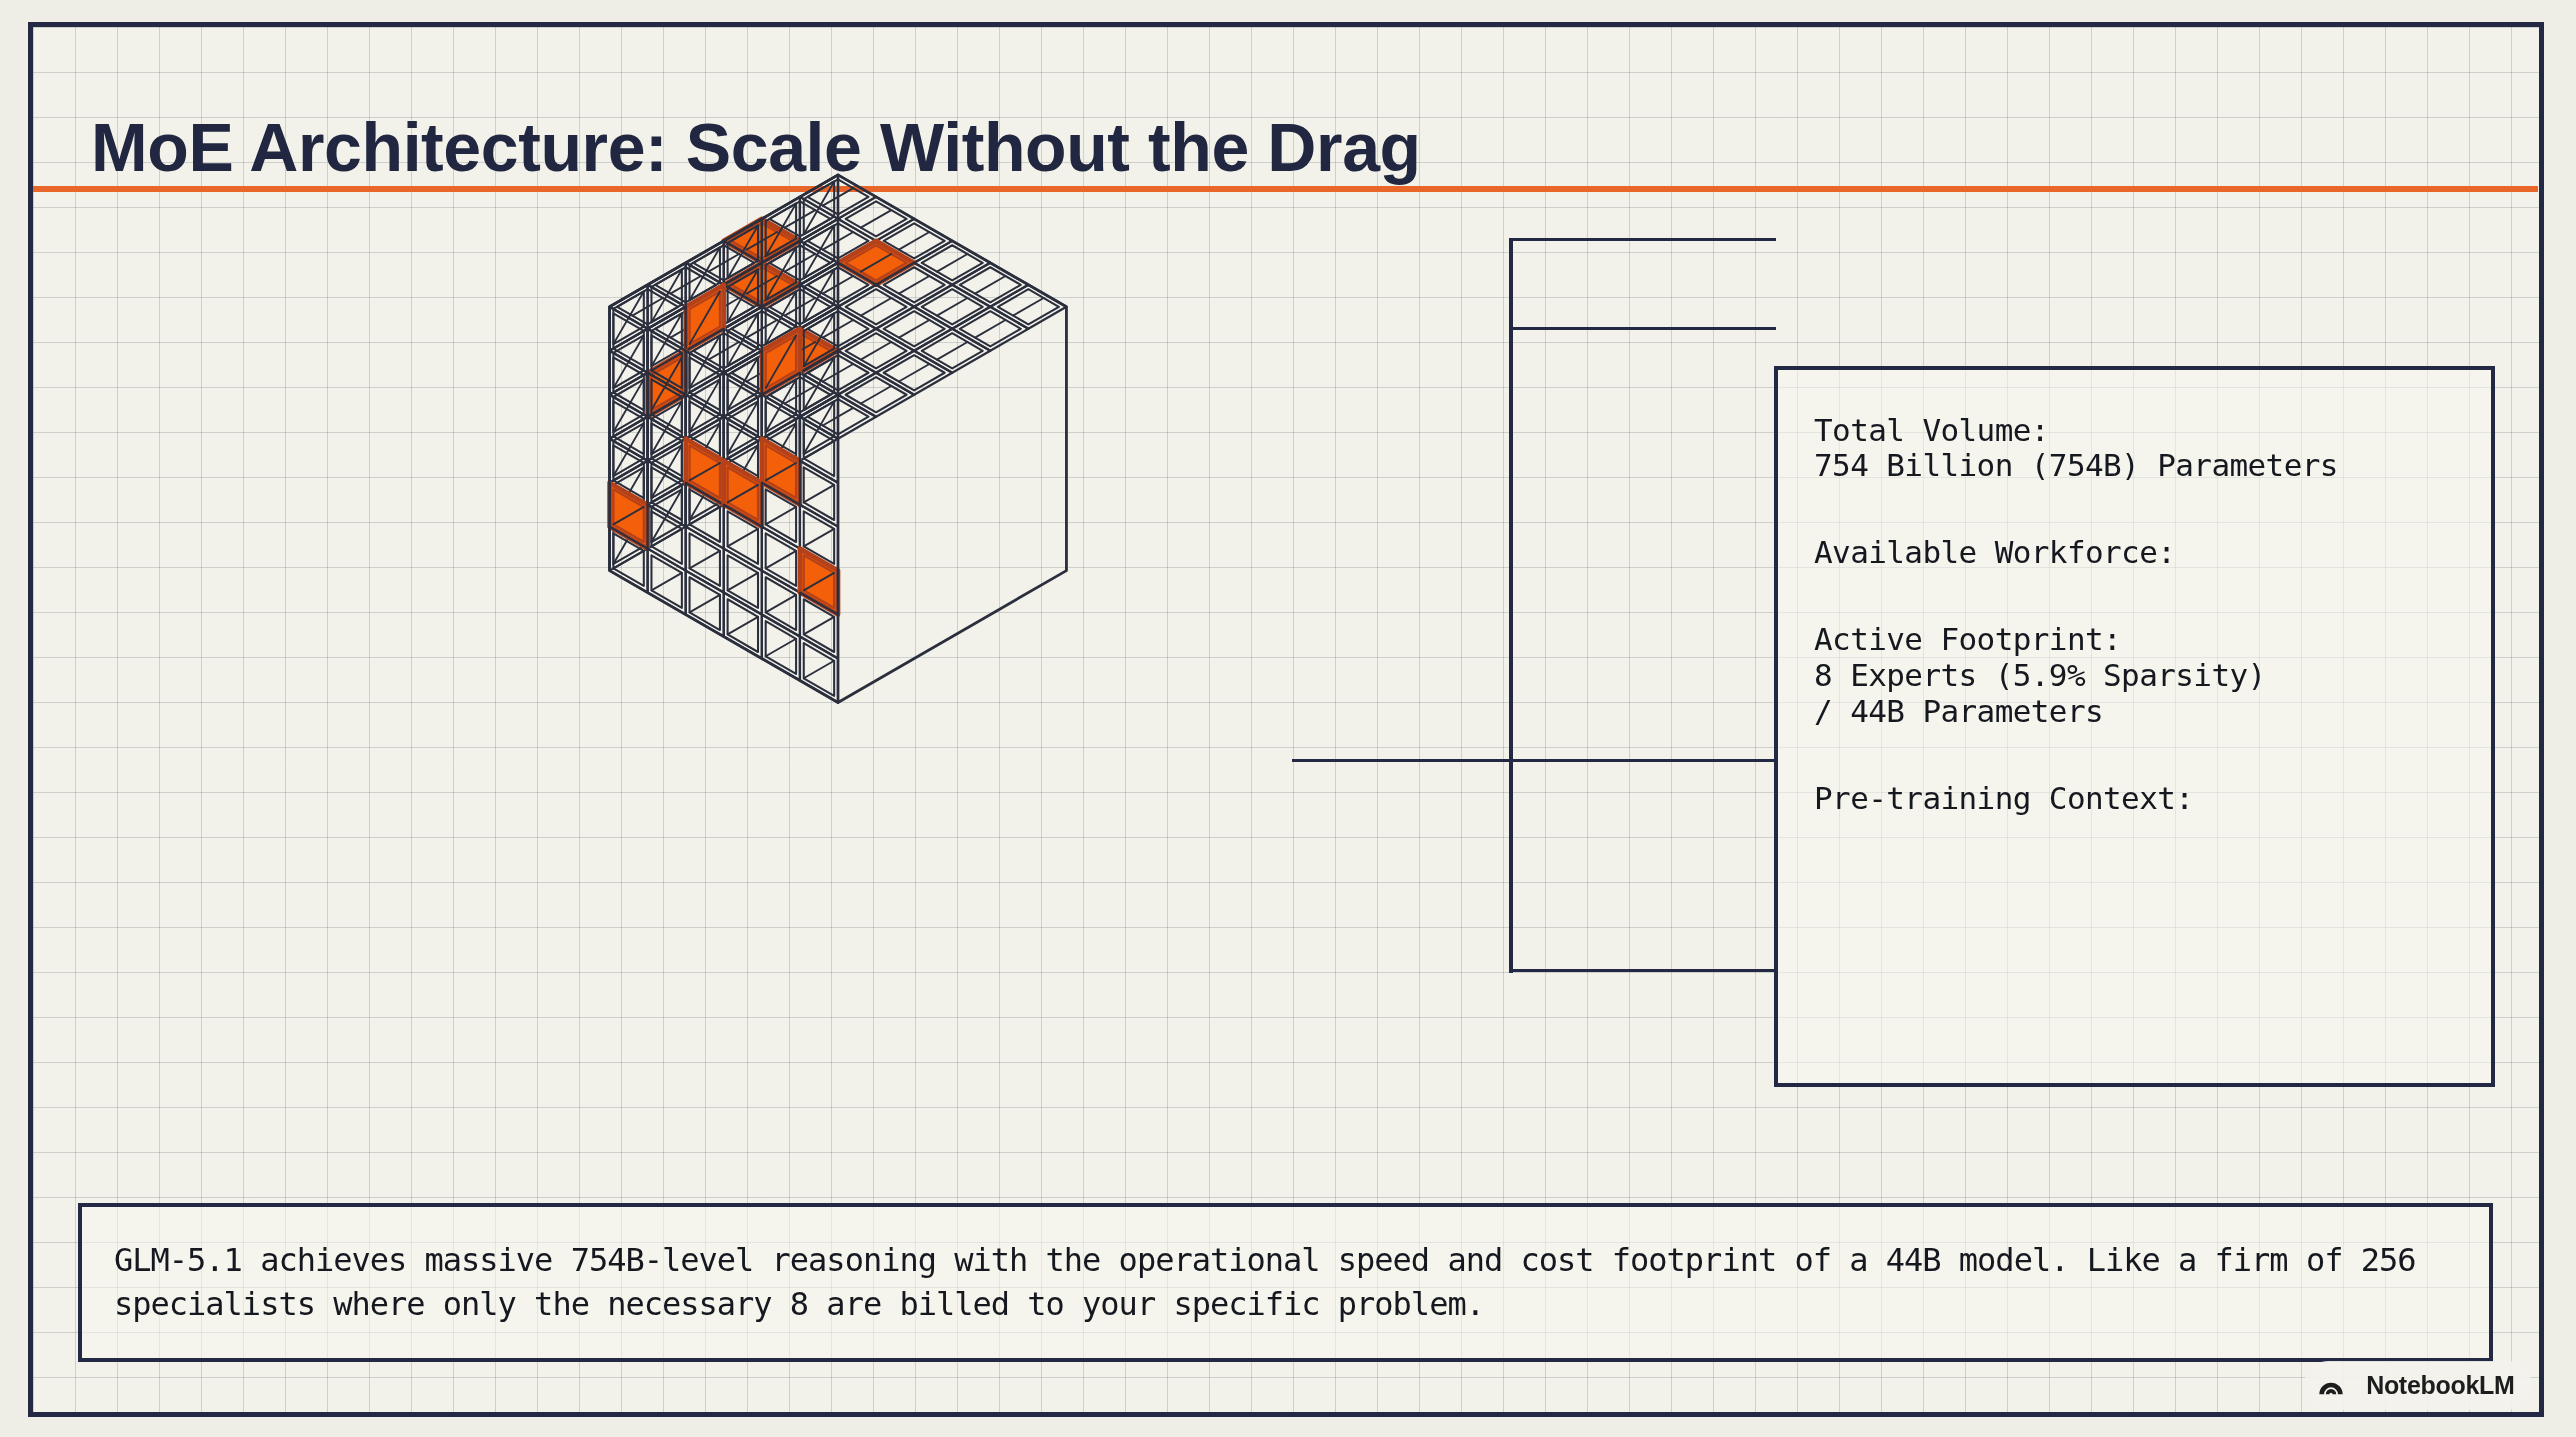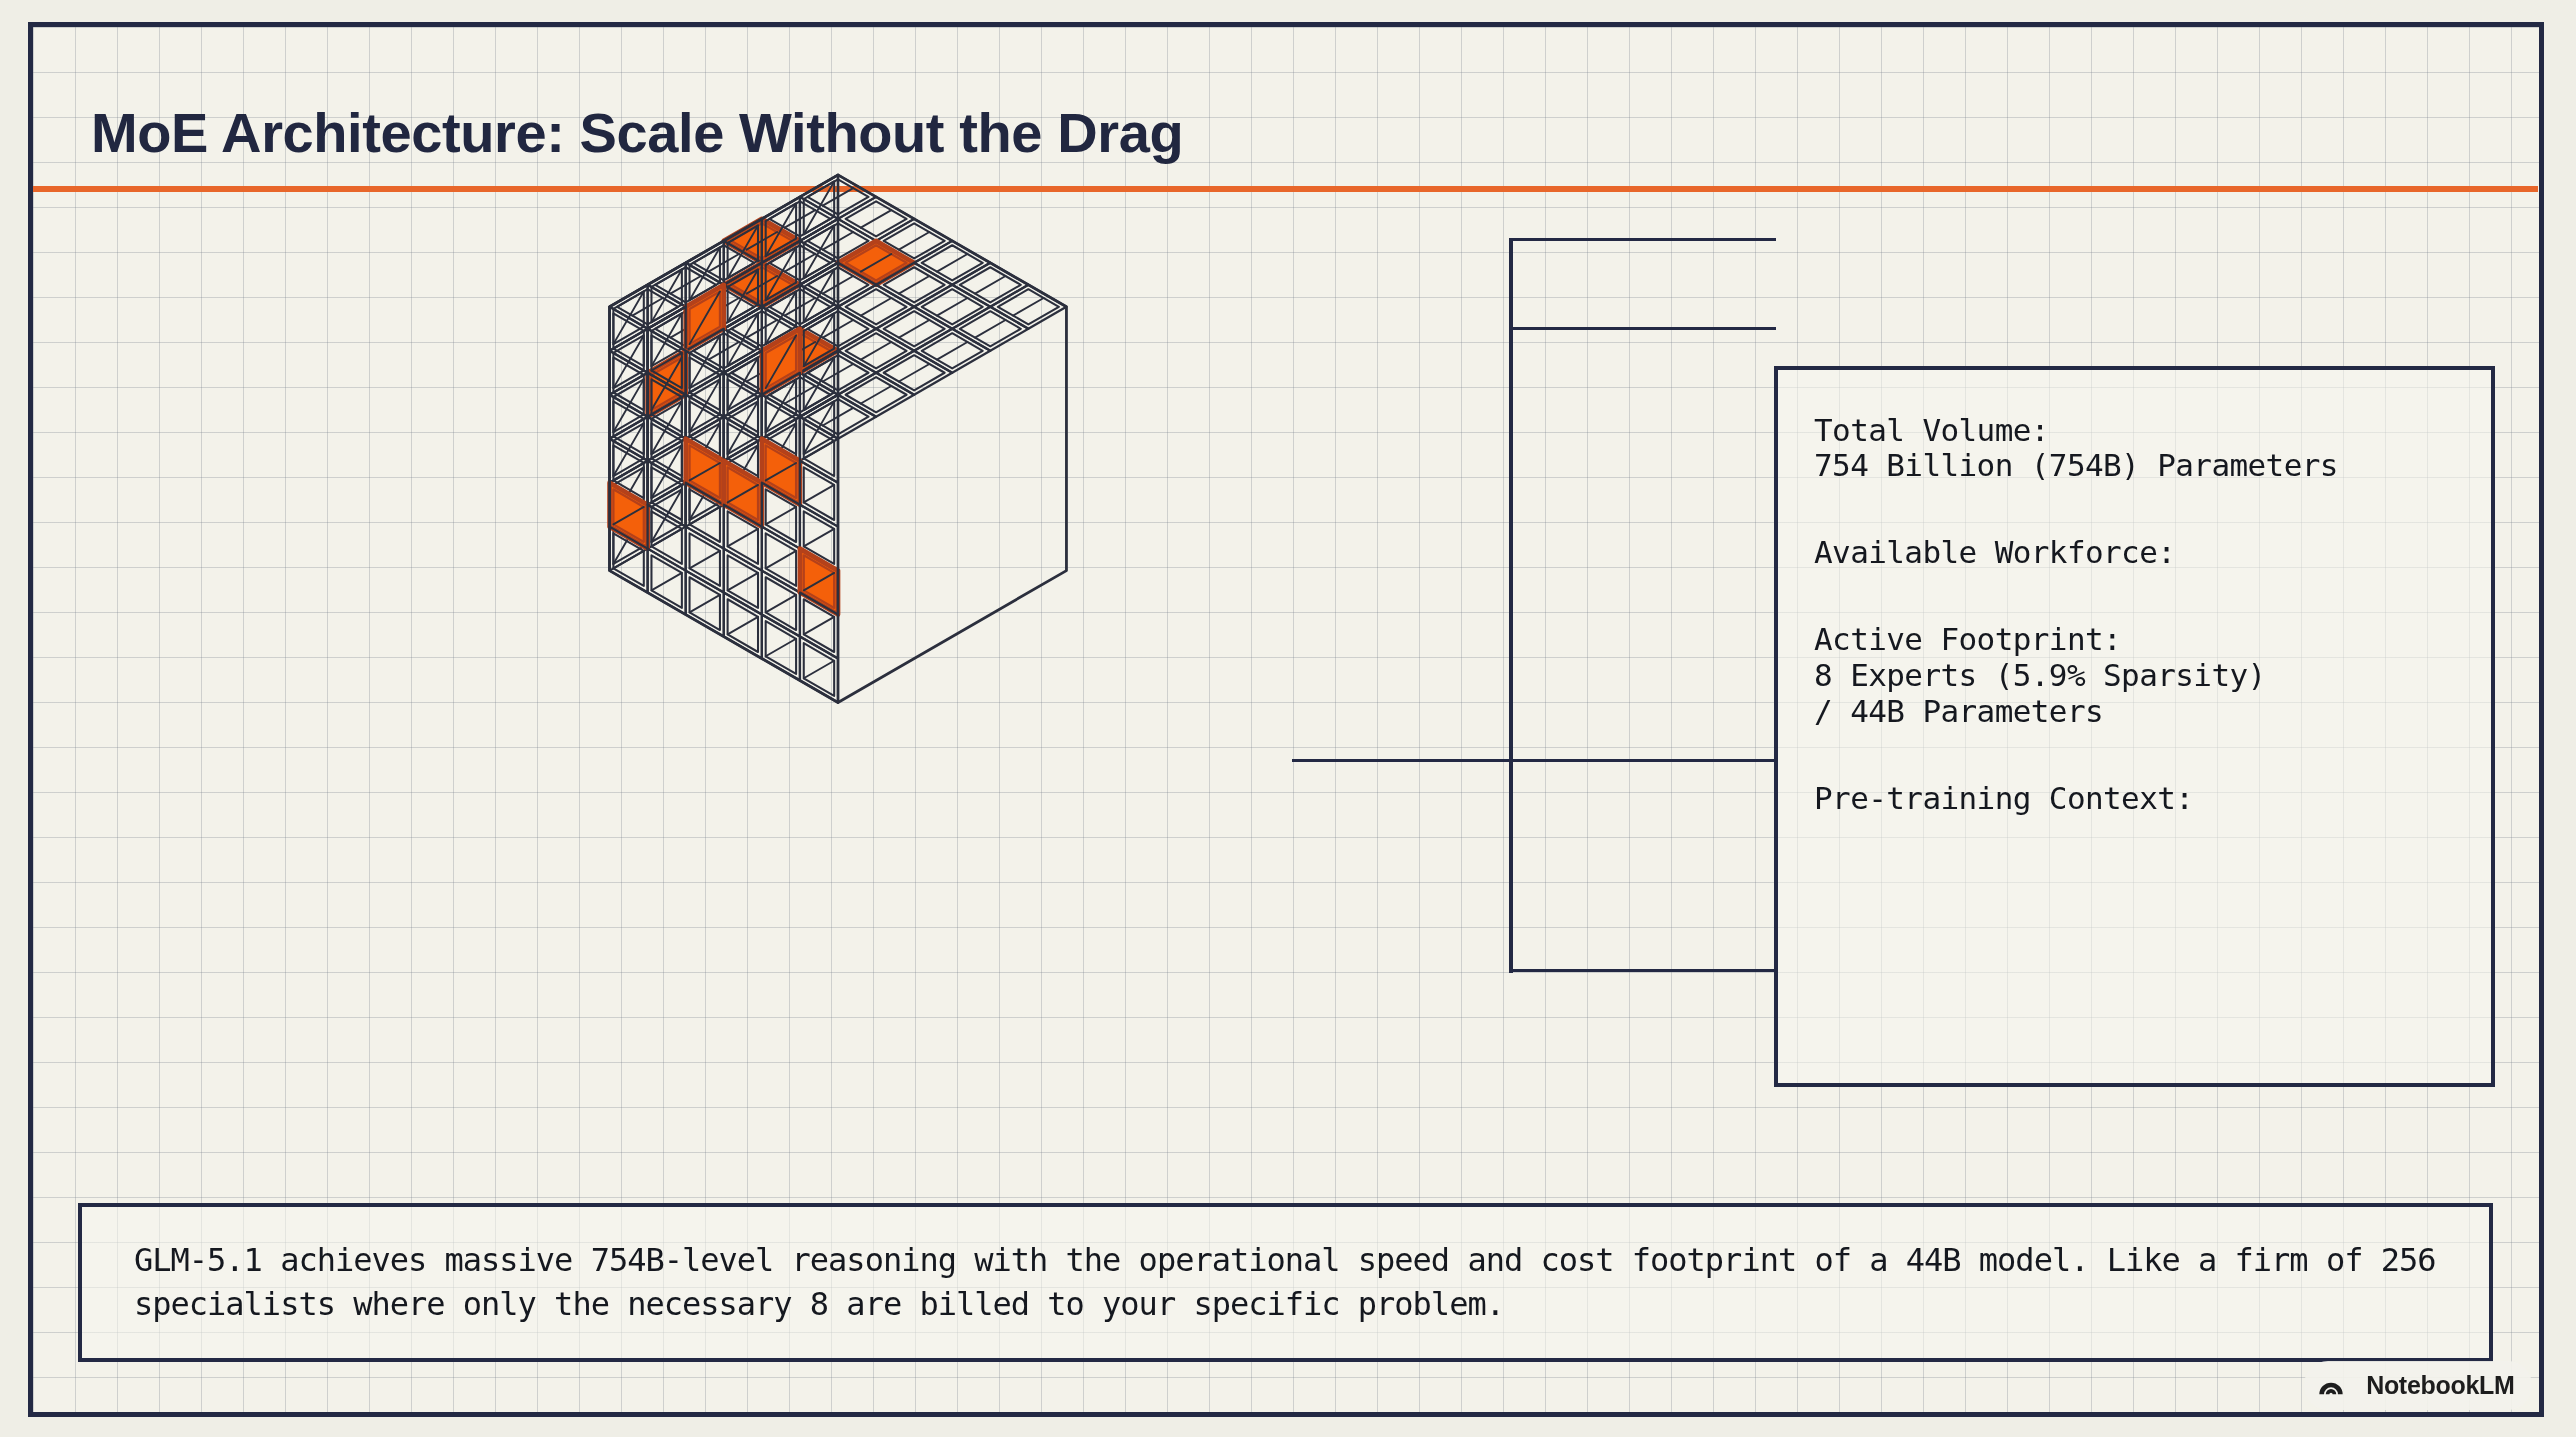--- a/index.html
+++ b/index.html
@@ -21,21 +21,21 @@
         rgba(120,128,140,.30) 0 1.4px, transparent 1.4px 42px),
       repeating-linear-gradient(to bottom,
         rgba(120,128,140,.30) 0 1.4px, transparent 1.4px 45px),
       #f3f2ea;
     overflow:hidden;
   }
 
   
   #title{
     position:absolute;left:58px;top:36px;
-    font-size:56px;font-weight:700;
+    font-size:68px;font-weight:700;
     letter-spacing:-0.4px;
     color:#212740;
     white-space:nowrap;
   }
   #rule{
     position:absolute;left:0;top:159px;
     width:2505px;height:6.6px;
     background:#e8662a;
   }
 
@@ -68,21 +68,21 @@
   }
 
   
   #caption{
     position:absolute;left:45px;top:1176px;
     width:2415px;height:159px;
     box-sizing:border-box;
     border:4.7px solid #232944;
     background:rgba(246,245,238,.55);
     display:flex;align-items:center;
-    padding:0 52px;
+    padding:0 32px;
   }
   #caption p{
     margin:0;
     font-family:"DejaVu Sans Mono","Liberation Mono",monospace;
     font-size:32px;line-height:1.38;
     color:#15181f;letter-spacing:-1px;
   }
 
   
   #badge{

